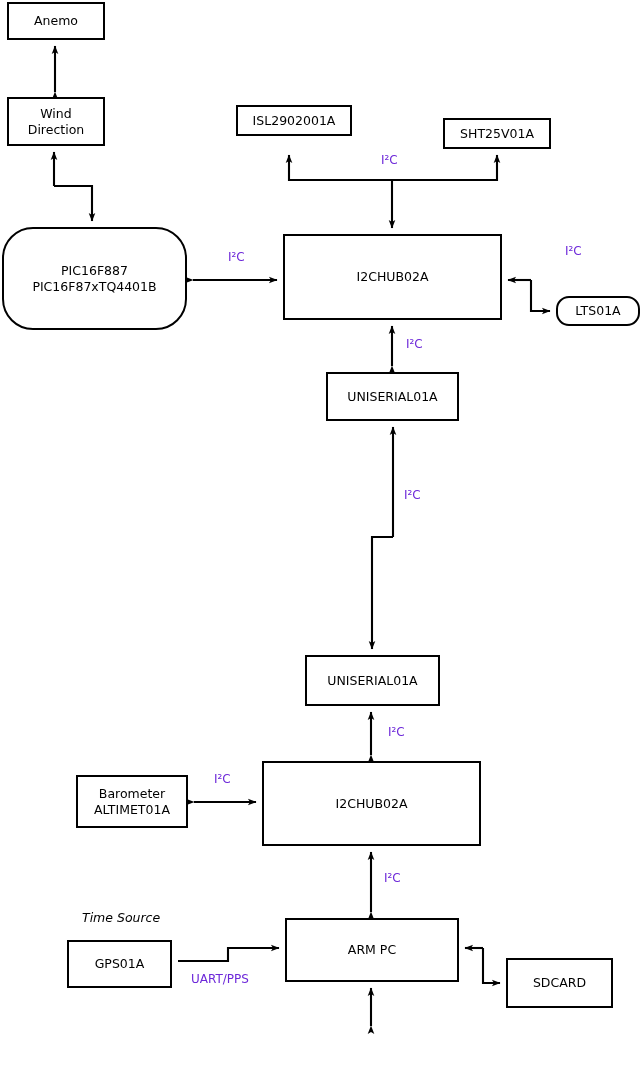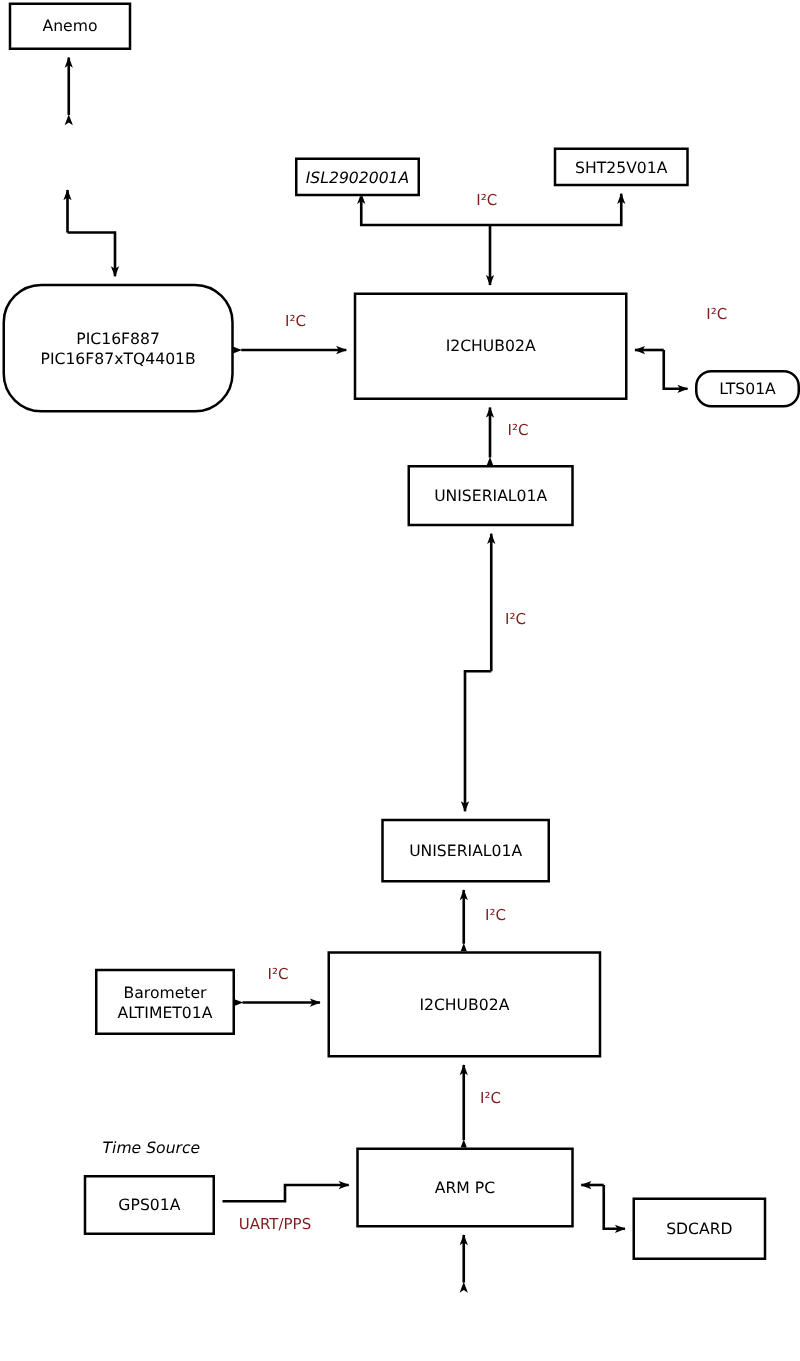--- a/index.html
+++ b/index.html
@@ -38,21 +38,21 @@
     line-height: 1.25;
     z-index: 3;
   }
   .node-label {
     display: block;
     white-space: pre-line;
     padding: 0 3px;
   }
   .wire-label {
     position: absolute;
-    color: #7f1d1d;
+    color: #6d28d9;
     font-size: 12px;
     white-space: nowrap;
     z-index: 4;
   }
   .free-label {
     position: absolute;
     color: #000000;
     font-size: 12.5px;
     white-space: nowrap;
     z-index: 4;
@@ -103,27 +103,31 @@
       <polyline points="483,948 483,983 500,983" marker-end="url(#ah)"></polyline>
 
       <line x1="371" y1="1026" x2="371" y2="988" marker-end="url(#ah)" marker-start="url(#ah)"></line>
     </g>
   </svg>
 
   <div class="node" style="left:7px;  top:2px;    width:98px;  height:38px;">
     <span class="node-label">Anemo</span>
   </div>
 
+  <div class="node" style="left:7px;  top:97px;  width:98px;  height:49px;">
+    <span class="node-label">Wind
+Direction</span>
+  </div>
 
   <div class="node" style="left:2px;  top:227px; width:185px; height:103px;border-radius:31px;">
     <span class="node-label">PIC16F887
 PIC16F87xTQ4401B</span>
   </div>
 
-  <div class="node" style="left:236px;top:126px; width:100px; height:31px;font-style:italic;">
+  <div class="node" style="left:236px;top:105px; width:116px; height:31px;">
     <span class="node-label">ISL2902001A</span>
   </div>
 
   <div class="node" style="left:443px;top:118px; width:108px; height:31px;">
     <span class="node-label">SHT25V01A</span>
   </div>
 
   <div class="node" style="left:283px;top:234px; width:219px; height:86px;">
     <span class="node-label">I2CHUB02A</span>
   </div>

